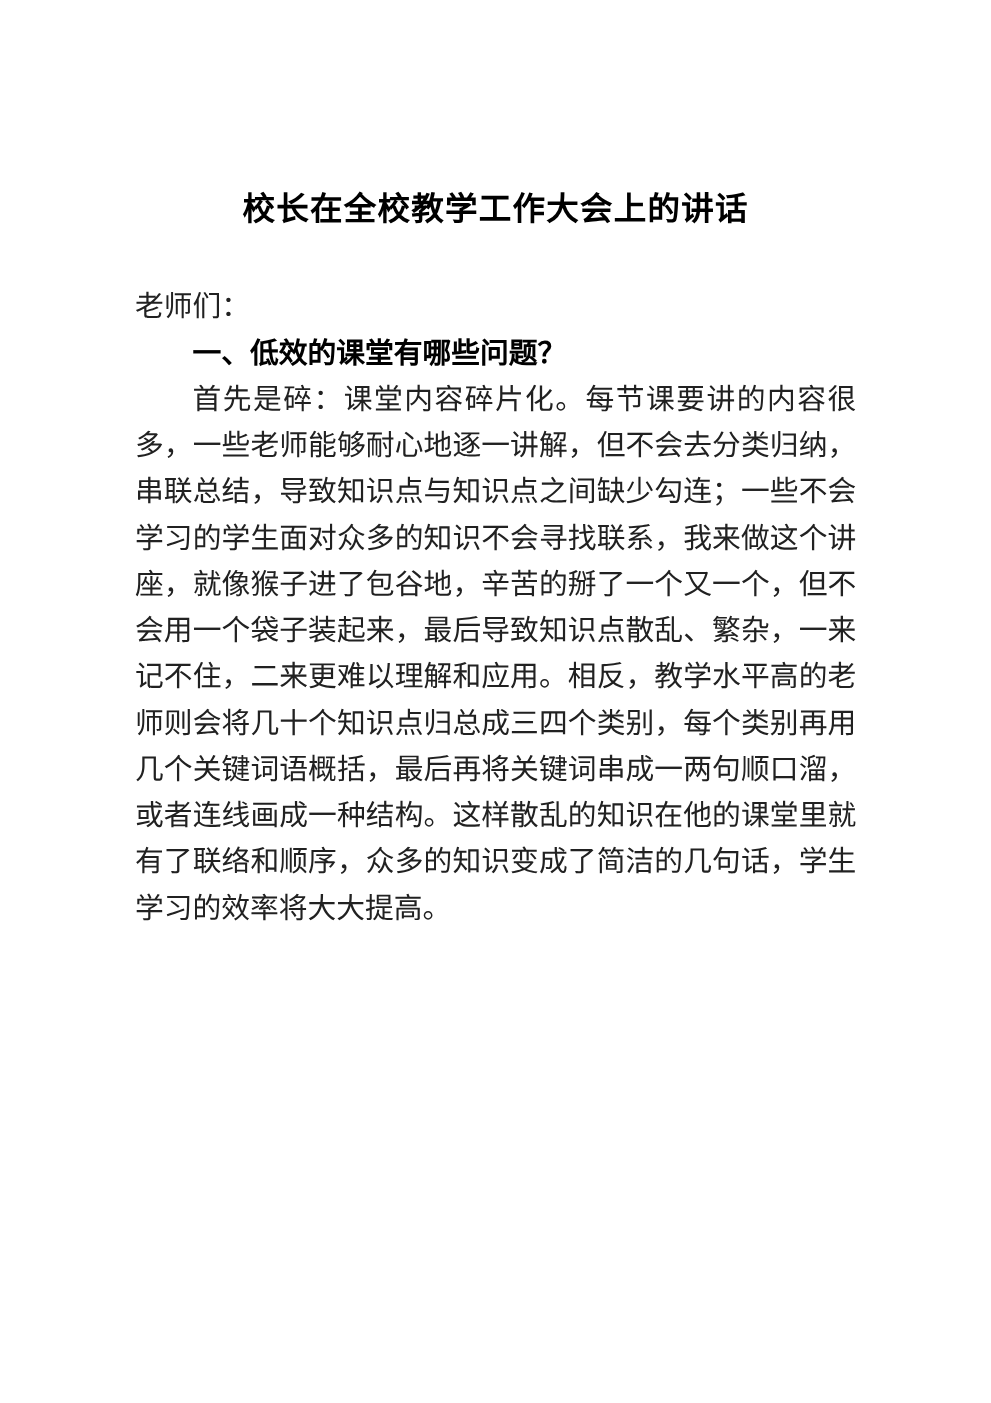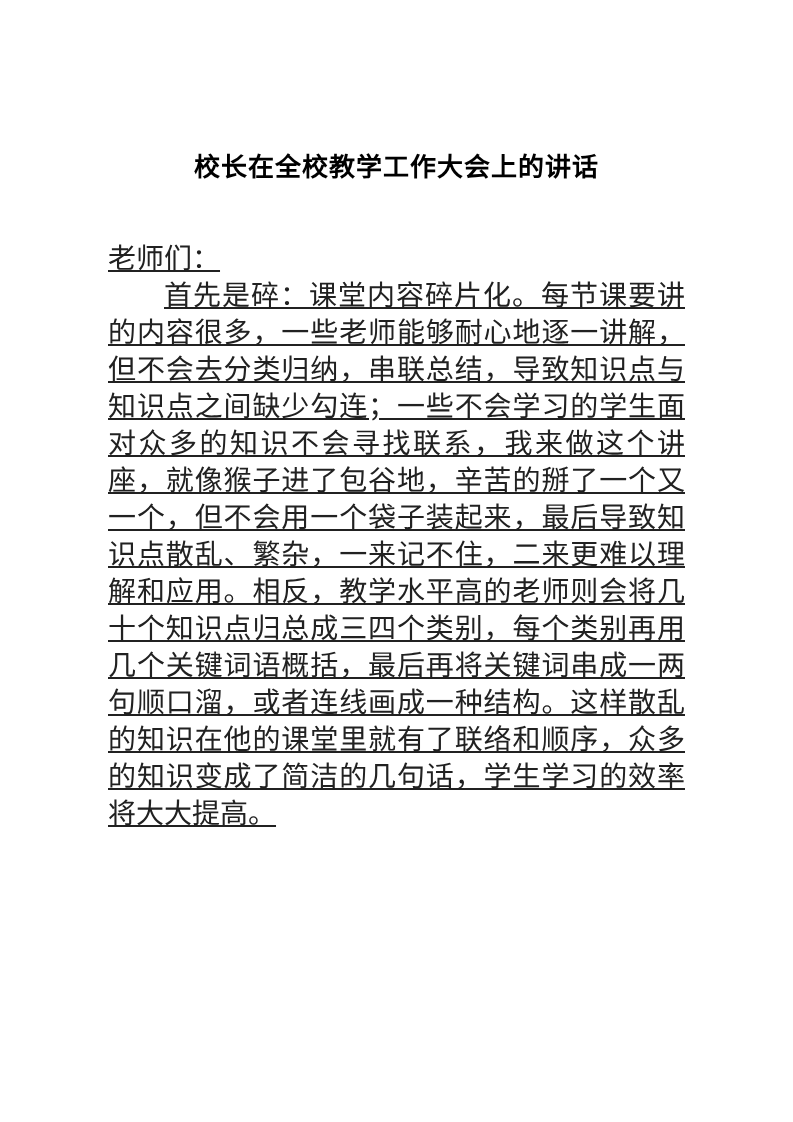--- a/index.html
+++ b/index.html
@@ -24,41 +24,41 @@
     top:149px;left:108px;width:577px;
     text-align:center;
     font-size:26px;
     line-height:37px;
     font-weight:bold;
     color:var(--title-color);
     letter-spacing:1px;
   }
   .doc-body{
     position:absolute;
-    top:240px;left:108px;width:577px;
-    font-size:28px;
+    top:227px;left:108px;width:577px;
+    font-size:23px;
     line-height:37px;
     color:var(--text-color);
     text-align:justify;
-    text-decoration:underline;
   }
   .para{
     margin:0;
     text-indent:2em;
   }
   .para.salutation{
     text-indent:0;
   }
   .para.heading{
     font-weight:bold;
     color:var(--title-color);
   }
 </style>
 </head>
 <body>
 
 <div class="page">
   <div class="doc-title">校长在全校教学工作大会上的讲话</div>
   <div class="doc-body">
       <p class="para salutation">老师们：</p>
+      <p class="para heading">一、低效的课堂有哪些问题？</p>
       <p class="para body">首先是碎：课堂内容碎片化。每节课要讲的内容很多，一些老师能够耐心地逐一讲解，但不会去分类归纳，串联总结，导致知识点与知识点之间缺少勾连；一些不会学习的学生面对众多的知识不会寻找联系，我来做这个讲座，就像猴子进了包谷地，辛苦的掰了一个又一个，但不会用一个袋子装起来，最后导致知识点散乱、繁杂，一来记不住，二来更难以理解和应用。相反，教学水平高的老师则会将几十个知识点归总成三四个类别，每个类别再用几个关键词语概括，最后再将关键词串成一两句顺口溜，或者连线画成一种结构。这样散乱的知识在他的课堂里就有了联络和顺序，众多的知识变成了简洁的几句话，学生学习的效率将大大提高。</p>
     </div>
 </div>
 
 </body></html>

